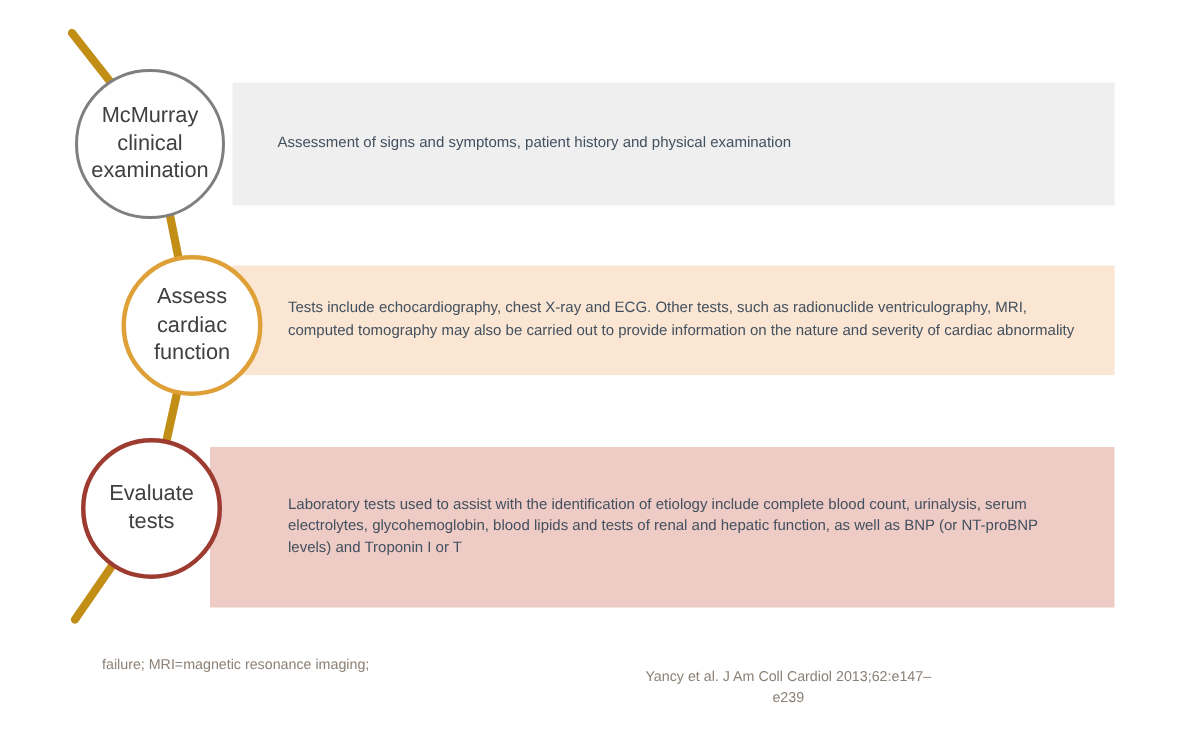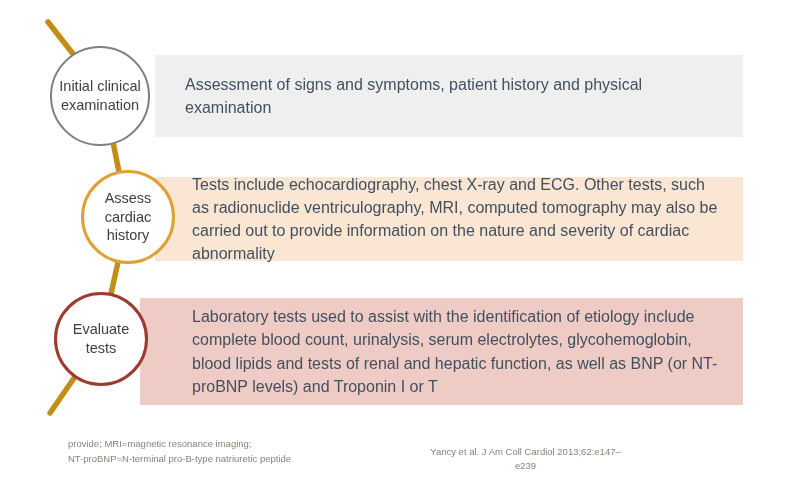--- a/index.html
+++ b/index.html
@@ -4,23 +4,23 @@
 <style>
   html, body { margin:0; padding:0; background:#ffffff; }
   .slide {
     position:relative; width:785px; height:496px; background:#ffffff;
     font-family:"Liberation Sans", sans-serif; overflow:hidden;
   }
   .connector { position:absolute; left:0; top:0; z-index:0; }
 
   .box { position:absolute; z-index:1; display:flex; align-items:center; }
   .box1 { left:155px; top:55px;  width:588px; height:82px; }
-  .box2 { left:155px; top:177px; width:588px; height:84px; }
+  .box2 { left:155px; top:177px; width:588px; height:73px; }
   .box3 { left:140px; top:298px; width:603px; height:107px; }
-  .box-text { margin:0; font-size:16px; line-height:1.45; color:#42505f; }
+  .box-text { margin:0; font-size:10px; line-height:1.45; color:#42505f; }
   .box1 .box-text { padding:0 26px 0 30px; }
   .box2 .box-text { padding:0 24px 0 37px; }
   .box3 .box-text { padding:0 24px 0 52px; }
 
   .circle {
     position:absolute; z-index:2; background:#ffffff; border-radius:50%;
     display:flex; align-items:center; justify-content:center; text-align:center;
     box-sizing:border-box;
   }
   .c1 { left:50px; top:46px;  width:100px; height:100px; border:2.5px solid #7f7f7f; }
@@ -53,33 +53,32 @@
 
   <div class="box box2" style="background-color: rgb(250, 230, 210);">
     <p class="box-text">Tests include echocardiography, chest X-ray and ECG. Other tests, such as radionuclide ventriculography, MRI, computed tomography may also be carried out to provide information on the nature and severity of cardiac abnormality</p>
   </div>
 
   <div class="box box3" style="background-color: rgb(239, 203, 197);">
     <p class="box-text">Laboratory tests used to assist with the identification of etiology include complete blood count, urinalysis, serum electrolytes, glycohemoglobin, blood lipids and tests of renal and hepatic function, as well as BNP (or NT-proBNP levels) and Troponin I or T</p>
   </div>
 
   <div class="circle c1" style="border-color: rgb(127, 127, 127);">
-    <span class="circle-label">Initial clinical examination</span>
+    <span class="circle-label">McMurray clinical examination</span>
   </div>
 
   <div class="circle c2" style="border-color: rgb(223, 161, 55);">
-    <span class="circle-label">Assess cardiac history</span>
+    <span class="circle-label">Assess cardiac function</span>
   </div>
 
   <div class="circle c3" style="border-color: rgb(158, 59, 49);">
     <span class="circle-label">Evaluate tests</span>
   </div>
 
   <div class="footnote-left">
-    <span class="fline">provide; MRI=magnetic resonance imaging;</span>
-    <span class="fline">NT-proBNP=N-terminal pro-B-type natriuretic peptide</span>
+    <span class="fline">failure; MRI=magnetic resonance imaging;</span>
   </div>
 
   <div class="footnote-right">
     <span class="fline">Yancy et al. J Am Coll Cardiol 2013;62:e147–e239</span>
   </div>
 
 </div>
 
 </body></html>

